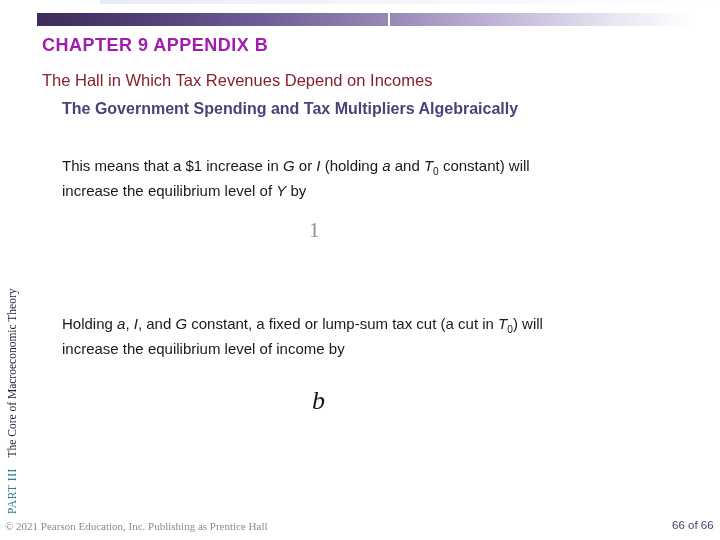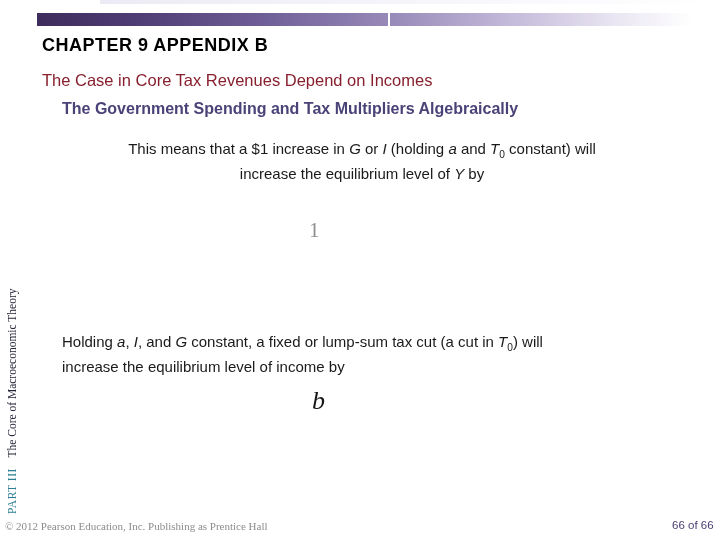--- a/index.html
+++ b/index.html
@@ -16,37 +16,37 @@
     position:absolute; left:37px; top:13px; width:655px; height:13px;
     background:linear-gradient(to right, #3e2c5c 0%, #4e3c74 15%, #6f5f98 35%,
       #9a8cba 55%, #c3b9d9 72%, #e9e5f2 88%, #ffffff 100%);
   }
   .grad-bar-gap {
     position:absolute; left:388px; top:13px; width:2px; height:13px; background:#ffffff;
   }
   
   .chapter-title {
     position:absolute; left:42px; top:35px;
-    font-size:18px; font-weight:bold; letter-spacing:.5px; color:#000000;
+    font-size:18px; font-weight:bold; letter-spacing:.5px; color:#a21caf;
   }
   .subtitle {
     position:absolute; left:42px; top:71px;
     font-size:16.5px; color:#87202e;
   }
   .section-heading {
     position:absolute; left:62px; top:100px;
     font-size:16px; font-weight:bold; color:#4a4378;
   }
   
   .para {
     position:absolute; left:62px; width:600px;
     font-size:15px; line-height:19px; color:#1a1a1a;
   }
-  .para-1 { top:139px;text-align:center; }
-  .para-2 { top:332px; }
+  .para-1 { top:156px; }
+  .para-2 { top:314px; }
   .para sub { font-size:.68em; font-style:normal; }
   
   .frac {
     position:absolute; text-align:center;
     font-family:"Liberation Serif", serif;
   }
   .frac .num { display:block; padding:0 8px 3px; }
   .frac .den { display:block; border-top:1.5px solid currentColor; padding:3px 8px 0; }
   .formula-1 { left:301px; top:218px; font-size:21px; color:#8f8f8f; }
   .formula-2 { left:304px; top:386px; font-size:26px; color:#161616; }
@@ -73,38 +73,38 @@
 <body>
 
 <div class="slide">
 
   <div class="top-strip"></div>
   <div class="grad-bar"></div>
   <div class="grad-bar-gap"></div>
 
   <div class="chapter-title">CHAPTER 9 APPENDIX B</div>
 
-  <div class="subtitle">The Case in Core Tax Revenues Depend on Incomes</div>
+  <div class="subtitle">The Hall in Which Tax Revenues Depend on Incomes</div>
 
   <div class="section-heading">The Government Spending and Tax Multipliers Algebraically</div>
 
   <div class="para para-1"><span>This means that a $1 increase in </span><span style="font-style: italic;">G</span><span> or </span><span style="font-style: italic;">I</span><span> (holding </span><span style="font-style: italic;">a</span><span> and </span><span style="font-style: italic;">T</span><sub>0</sub><span> constant) will</span><br><span>increase the equilibrium level of </span><span style="font-style: italic;">Y</span><span> by</span></div>
 
   <div class="frac formula-1">
     <span class="num"><span>1</span></span>
   </div>
 
   <div class="para para-2"><span>Holding </span><span style="font-style: italic;">a</span><span>, </span><span style="font-style: italic;">I</span><span>, and </span><span style="font-style: italic;">G</span><span> constant, a fixed or lump-sum tax cut (a cut in </span><span style="font-style: italic;">T</span><sub>0</sub><span>) will</span><br><span>increase the equilibrium level of income by</span></div>
 
   <div class="frac formula-2">
     <span class="num"><span style="font-style: italic;">b</span></span>
   </div>
 
   <div class="sidebar-text">
     <span class="sidebar-part">PART III</span>
     <span class="sidebar-series">The Core of Macroeconomic Theory</span>
   </div>
 
-  <div class="footer-copyright">© 2012 Pearson Education, Inc. Publishing as Prentice Hall</div>
+  <div class="footer-copyright">© 2021 Pearson Education, Inc. Publishing as Prentice Hall</div>
 
   <div class="page-indicator">66 of 66</div>
 
 </div>
 
 </body></html>

